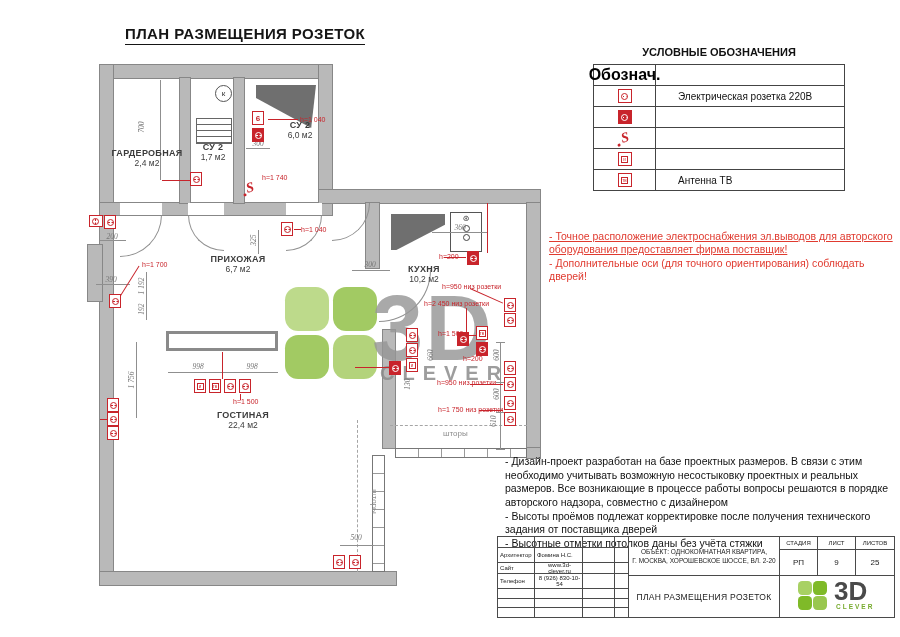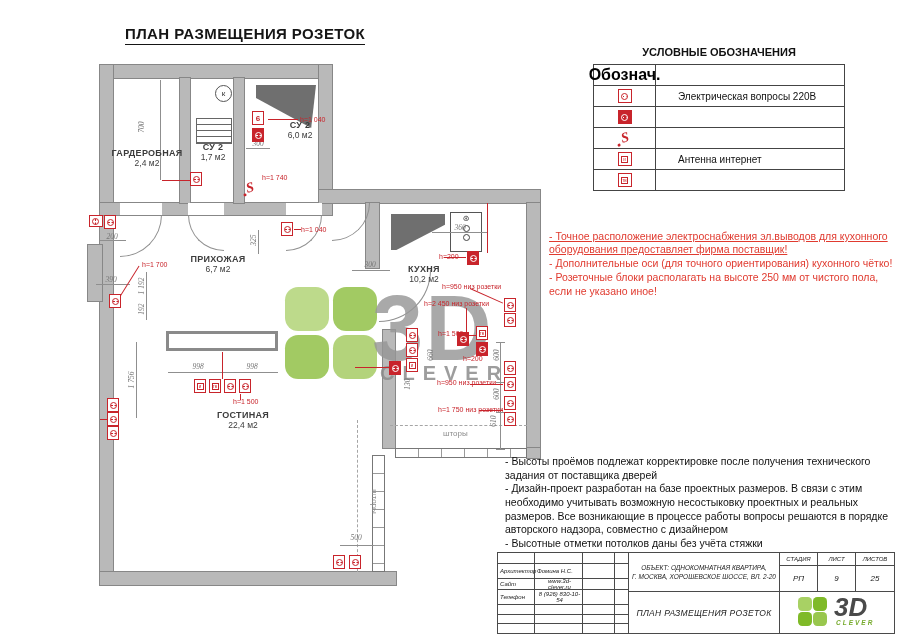--- a/index.html
+++ b/index.html
@@ -83,22 +83,22 @@
        font-size:10.5px;color:#e03a2f;line-height:1.25;}
   #warnings p{margin:0 0 1px 0;}
   #warnings p.u{text-decoration:underline;}
 
   
   #notes{position:absolute;left:505px;top:455px;width:386px;z-index:7;color:#111;}
   #notes-title{font-size:11px;font-weight:bold;text-decoration:underline;margin-bottom:4px;}
   #notes-items p{margin:0;font-size:10.5px;line-height:1.3;}
 
   
-  #titleblock{position:absolute;left:497px;top:552px;width:396px;height:80px;
-       border:1.2px solid #4a4a4a;box-sizing:content-box;z-index:7;font-size:6px;color:#222;font-style:italic;}
+  #titleblock{position:absolute;left:497px;top:536px;width:396px;height:80px;
+       border:1.2px solid #4a4a4a;box-sizing:content-box;z-index:7;font-size:6px;color:#222;}
   .tb-line{position:absolute;background:#4a4a4a;}
   .tb-cell{position:absolute;display:flex;align-items:center;justify-content:center;
        text-align:center;box-sizing:border-box;}
   .tb-left{justify-content:flex-start;padding-left:2px;}
   #tb-object{font-size:6.5px;line-height:1.4;}
   #tb-title{font-size:8.5px;letter-spacing:.3px;}
   .tb-val{font-size:8px;}
   #tb-logo .leaf{border-radius:30%;}
   #tb-3d{position:absolute;left:36px;top:2px;font-size:26px;font-weight:bold;color:#4a4a4a;line-height:1;}
   #tb-clever{position:absolute;left:39px;top:27px;font-size:6.5px;letter-spacing:2px;color:#76aa2c;font-weight:bold;}
@@ -202,21 +202,21 @@
         <div class="ra">2,4 м2</div>
       </div>
       <div class="room-label" style="left: 213px; top: 152px;">
         <div class="rn">СУ 2</div>
         <div class="ra">1,7 м2</div>
       </div>
       <div class="room-label" style="left: 300px; top: 130px;">
         <div class="rn">СУ 2</div>
         <div class="ra">6,0 м2</div>
       </div>
-      <div class="room-label" style="left: 218px; top: 264px;">
+      <div class="room-label" style="left: 238px; top: 264px;">
         <div class="rn">ПРИХОЖАЯ</div>
         <div class="ra">6,7 м2</div>
       </div>
       <div class="room-label" style="left: 424px; top: 274px;">
         <div class="rn">КУХНЯ</div>
         <div class="ra">10,2 м2</div>
       </div>
       <div class="room-label" style="left: 243px; top: 420px;">
         <div class="rn">ГОСТИНАЯ</div>
         <div class="ra">22,4 м2</div>
@@ -359,63 +359,62 @@
       <div class="lgrow lghead">
         <div class="lgc1">Обознач.</div>
       </div>
       <div id="legend-rows">
           <div class="lgrow lgbody">
             <div class="lgc1 lg">
               <div class="sock power" style="position: relative; width: 14px; height: 14px;">
                 <i></i>
               </div>
             </div>
-            <div class="lgc2">Электрическая вопросы 220В</div>
+            <div class="lgc2">Электрическая розетка 220В</div>
           </div>
           <div class="lgrow lgbody">
             <div class="lgc1 lg">
               <div class="sock hermetic" style="position: relative; width: 14px; height: 14px;">
                 <i></i>
               </div>
             </div>
           </div>
           <div class="lgrow lgbody">
             <div class="lgc1 lg">
               <div class="sock cable" style="position: relative; width: 14px; height: 14px;">S</div>
             </div>
           </div>
           <div class="lgrow lgbody">
             <div class="lgc1 lg">
               <div class="sock internet" style="position: relative; width: 14px; height: 14px;">
                 <i>и</i>
               </div>
             </div>
-            <div class="lgc2">Антенна интернет</div>
           </div>
           <div class="lgrow lgbody">
             <div class="lgc1 lg">
               <div class="sock tv" style="position: relative; width: 14px; height: 14px;">
                 <i>тв</i>
               </div>
             </div>
+            <div class="lgc2">Антенна ТВ</div>
           </div>
         </div>
     </div>
   </div>
 
   <div id="warnings">
-      <p class="u">- Точное расположение электроснабжения эл.выводов для кухонного оборудования предоставляет фирма поставщик!</p>
-      <p>- Дополнительные оси (для точного ориентирования) кухонного чётко!</p>
-      <p>- Розеточные блоки располагать на высоте 250 мм от чистого пола, если не указано иное!</p>
+      <p class="u">- Точное расположение электроснабжения эл.выводов для авторского оборудования предоставляет фирма поставщик!</p>
+      <p>- Дополнительные оси (для точного ориентирования) соблюдать дверей!</p>
     </div>
 
   <div id="notes">
     <div id="notes-items">
+        <p>- Дизайн-проект разработан на базе проектных размеров. В связи с этим необходимо учитывать возможную несостыковку проектных и реальных размеров. Все возникающие в процессе работы вопросы решаются в порядке авторского надзора, совместно с дизайнером</p>
         <p>- Высоты проёмов подлежат корректировке после получения технического задания от поставщика дверей</p>
-        <p>- Дизайн-проект разработан на базе проектных размеров. В связи с этим необходимо учитывать возможную несостыковку проектных и реальных размеров. Все возникающие в процессе работы вопросы решаются в порядке авторского надзора, совместно с дизайнером</p>
         <p>- Высотные отметки потолков даны без учёта стяжки</p>
       </div>
   </div>
 
   <div id="titleblock">
 
     <div class="tb-line" style="left:36px;top:0;width:1px;height:80px;"></div>
     <div class="tb-line" style="left:84px;top:0;width:1px;height:80px;"></div>
     <div class="tb-line" style="left:116px;top:0;width:1px;height:80px;"></div>
     <div class="tb-line" style="left:130px;top:0;width:1px;height:80px;"></div>

